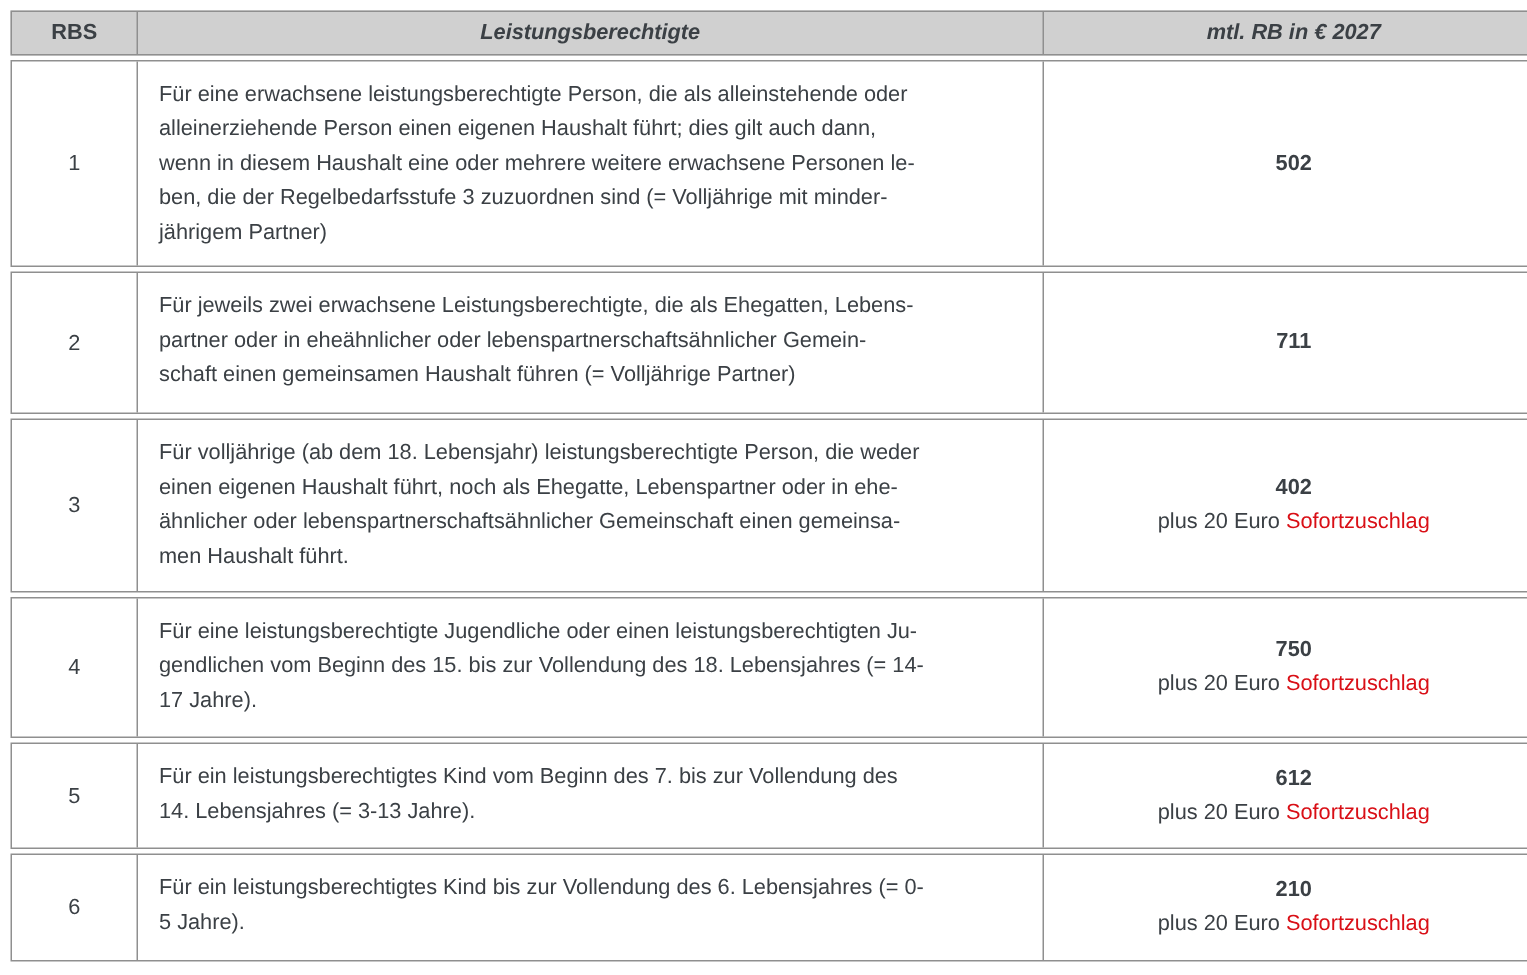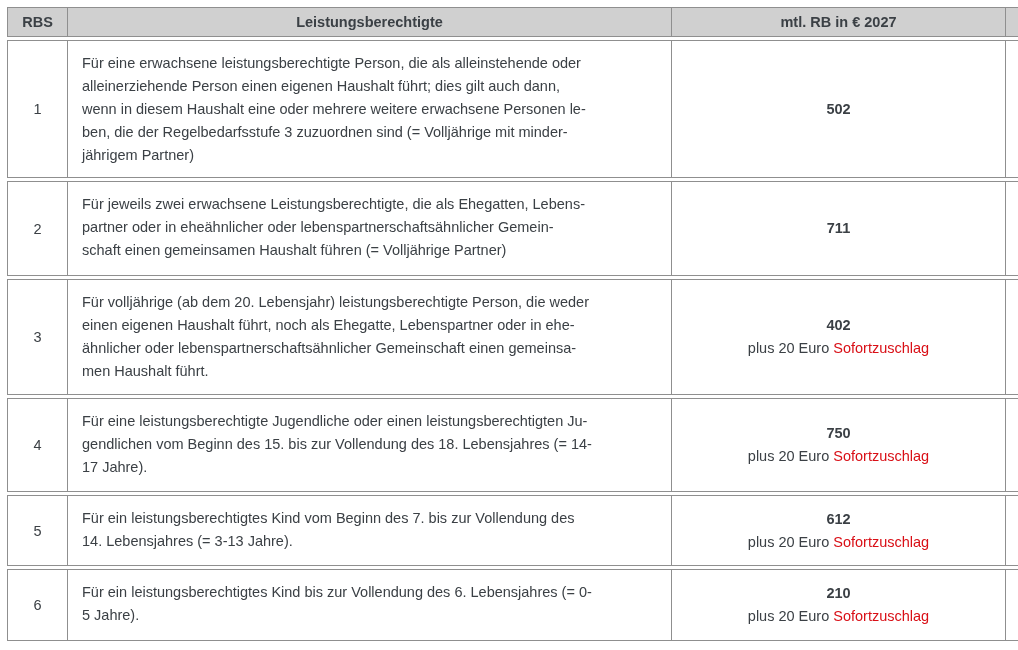--- a/index.html
+++ b/index.html
@@ -28,25 +28,25 @@
   .t-row.header{
     background:var(--headerbg);
     height:30px;
     font-weight:700;
     font-size:15px;
   }
   .cell{
     border-right:1px solid var(--border);
     height:100%;
   }
-  .c-rbs{width:60px;display:flex;align-items:center;justify-content:center;font-size:14.5px;}
+  .c-rbs{width:84px;display:flex;align-items:center;justify-content:center;font-size:14.5px;}
   .c-desc{width:604px;padding:11px 14px 0 14px;font-size:14.5px;line-height:23px;white-space:pre-line;}
   .c-val{width:334px;display:flex;flex-direction:column;justify-content:center;font-size:14.5px;line-height:23px;text-align:center;}
   .c-spacer{flex:1;border-right:none;}
-  .header .c-desc,.header .c-val{padding:0;display:flex;align-items:center;justify-content:center;white-space:normal;}
+  .header .c-desc,.header .c-val{padding:0;display:flex;align-items:center;justify-content:center;white-space:normal;font-style:italic;}
   .amount{font-weight:700;}
   .extra a{color:var(--link);cursor:pointer;}
   .r1{height:138px}.r2{height:95px}.r3{height:116px}.r4{height:94px}.r5{height:71px}.r6{height:72px}
 </style>
 </head>
 <body>
 
 <div class="table-wrap">
 
   <div class="t-row header">
@@ -75,21 +75,21 @@
 partner oder in eheähnlicher oder lebenspartnerschaftsähnlicher Gemein-
 schaft einen gemeinsamen Haushalt führen (= Volljährige Partner)</div>
     <div class="cell c-val">
       <div class="amount">711</div>
     </div>
     <div class="cell c-spacer"></div>
   </div>
 
   <div class="t-row r3">
     <div class="cell c-rbs">3</div>
-    <div class="cell c-desc">Für volljährige (ab dem 20. Lebensjahr) leistungsberechtigte Person, die weder
+    <div class="cell c-desc">Für volljährige (ab dem 18. Lebensjahr) leistungsberechtigte Person, die weder
 einen eigenen Haushalt führt, noch als Ehegatte, Lebenspartner oder in ehe-
 ähnlicher oder lebenspartnerschaftsähnlicher Gemeinschaft einen gemeinsa-
 men Haushalt führt.</div>
     <div class="cell c-val">
       <div class="amount">402</div>
       <div class="extra"><span>plus 20 Euro </span><a>Sofortzuschlag</a></div>
     </div>
     <div class="cell c-spacer"></div>
   </div>
 

